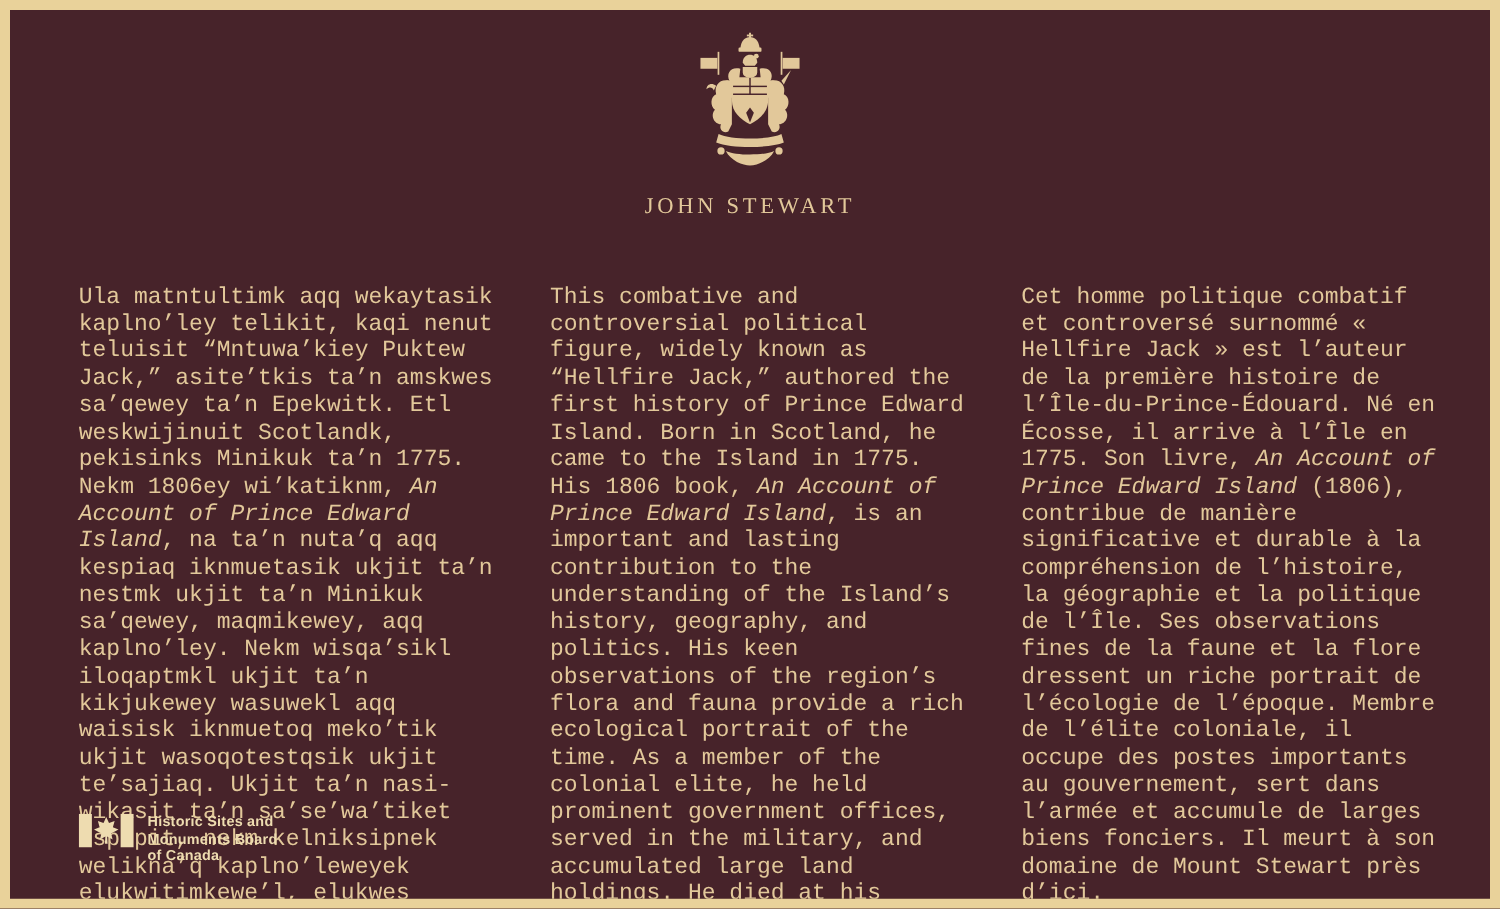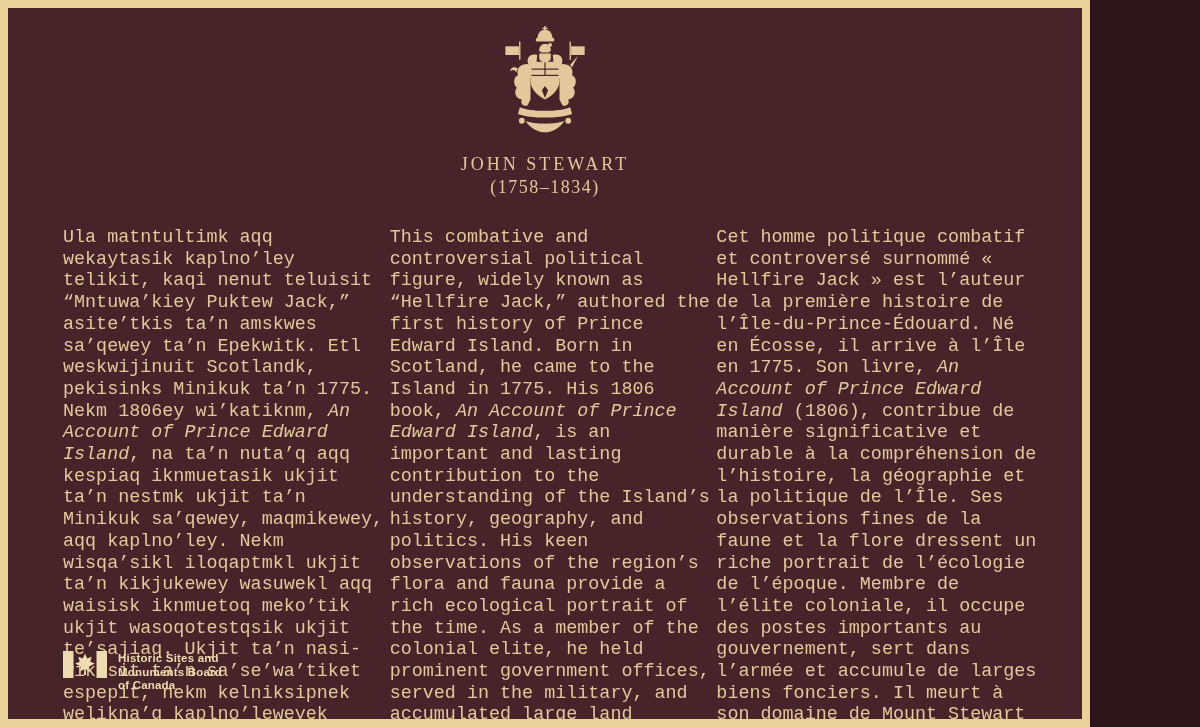--- a/index.html
+++ b/index.html
@@ -1,18 +1,18 @@
 <!DOCTYPE html>
 <html style="--bg: #47232a; --frame: #e9d29a; --ink: #e2c89a; --ink-bright: #eedcb0;"><head>
 <meta charset="utf-8">
 <style>
   html,body{margin:0;padding:0;background:#2b151a;}
   .plaque{
     position:relative;
-    width:1090px;height:727px;
+    width:1200px;height:727px;
     box-sizing:border-box;
     background:var(--bg,#47232a);
     border:8px solid var(--frame,#e9d29a);
     font-family:"Liberation Serif", serif;
     color:var(--ink,#e2c89a);
     overflow:hidden;
   }
   .emblem{
     position:absolute;left:50%;top:18px;transform:translateX(-50%);
     width:98px;height:116px;color:var(--ink,#e2c89a);
@@ -92,21 +92,20 @@
 
       <rect x="36" y="44" width="28" height="1.2" fill="var(--bg,#47232a)"></rect>
       <rect x="36" y="50.5" width="28" height="1.2" fill="var(--bg,#47232a)"></rect>
       <rect x="49.4" y="37.6" width="1.2" height="13.5" fill="var(--bg,#47232a)"></rect>
       <path d="M50,62 l3.2,4.5 l-3.2,8 l-3.2,-8 Z" fill="var(--bg,#47232a)"></path>
     </svg>
   </div>
 
   <div class="title-block">
     <div class="title">JOHN STEWART</div>
-    <div class="dates">(1758–1834)</div>
   </div>
 
   <div class="columns">
     <p class="col"><span>Ula matntultimk aqq wekaytasik kaplno’ley telikit, kaqi nenut teluisit “Mntuwa’kiey Puktew Jack,” asite’tkis ta’n amskwes sa’qewey ta’n Epekwitk. Etl weskwijinuit Scotlandk, pekisinks Minikuk ta’n 1775. Nekm 1806ey wi’katiknm, </span><em>An Account of Prince Edward Island</em><span>, na ta’n nuta’q aqq kespiaq iknmuetasik ukjit ta’n nestmk ukjit ta’n Minikuk sa’qewey, maqmikewey, aqq kaplno’ley. Nekm wisqa’sikl iloqaptmkl ukjit ta’n kikjukewey wasuwekl aqq waisisk iknmuetoq meko’tik ukjit wasoqotestqsik ukjit te’sajiaq. Ukjit ta’n nasi-wikasit ta’n sa’se’wa’tiket espepit, nekm kelniksipnek welikna’q kaplno’leweyek elukwitimkewe’l, elukwes sma’knisewiet aqq mekenkesnikl maqmikewe’kl kelnasi’kikl. Nepkisnaq kikjuk ta’n wikit, Kmtn Stewart.</span></p>
     <p class="col"><span>This combative and controversial political figure, widely known as “Hellfire Jack,” authored the first history of Prince Edward Island. Born in Scotland, he came to the Island in 1775. His 1806 book, </span><em>An Account of Prince Edward Island</em><span>, is an important and lasting contribution to the understanding of the Island’s history, geography, and politics. His keen observations of the region’s flora and fauna provide a rich ecological portrait of the time. As a member of the colonial elite, he held prominent government offices, served in the military, and accumulated large land holdings. He died at his nearby estate, Mount Stewart.</span></p>
     <p class="col"><span>Cet homme politique combatif et controversé surnommé « Hellfire Jack » est l’auteur de la première histoire de l’Île-du-Prince-Édouard. Né en Écosse, il arrive à l’Île en 1775. Son livre, </span><em>An Account of Prince Edward Island</em><span> (1806), contribue de manière significative et durable à la compréhension de l’histoire, la géographie et la politique de l’Île. Ses observations fines de la faune et la flore dressent un riche portrait de l’écologie de l’époque. Membre de l’élite coloniale, il occupe des postes importants au gouvernement, sert dans l’armée et accumule de larges biens fonciers. Il meurt à son domaine de Mount Stewart près d’ici.</span></p>
   </div>
 
   <div class="flag">
     <svg viewBox="0 0 44 27" fill="currentColor">

